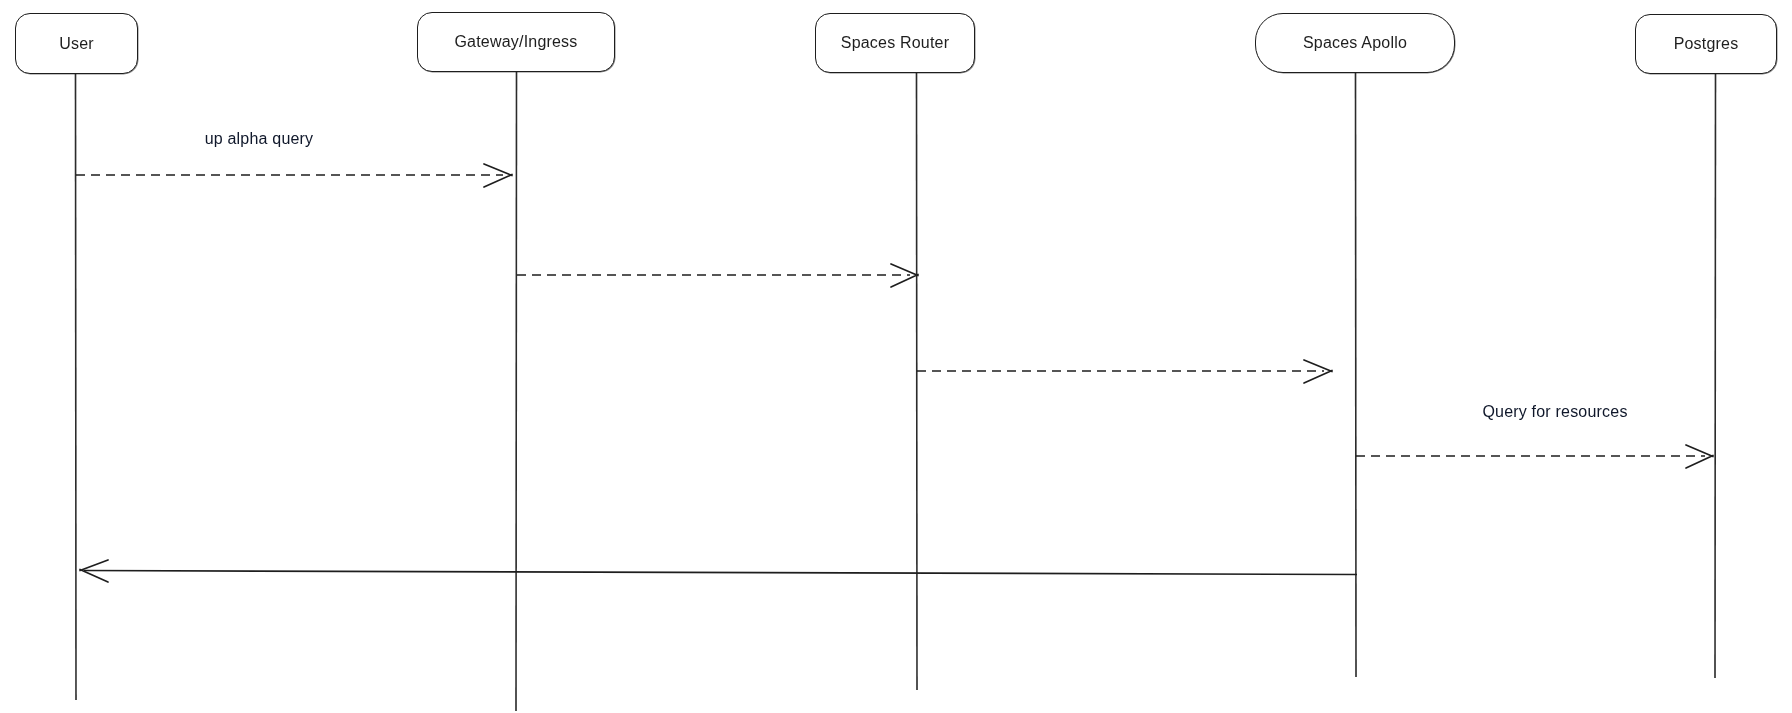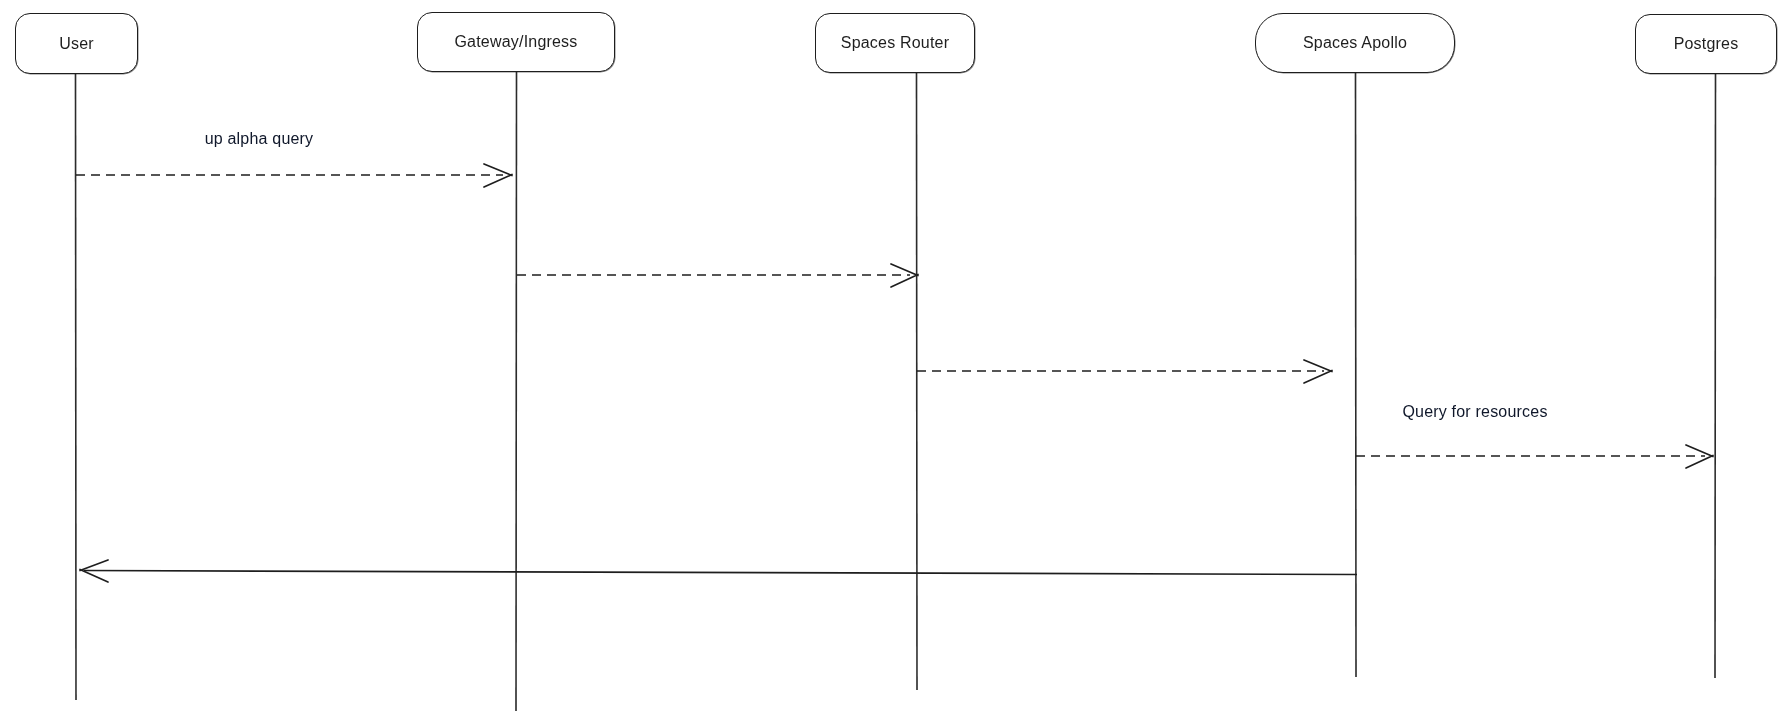--- a/index.html
+++ b/index.html
@@ -47,21 +47,21 @@
     z-index: 2;
   }
   
   #actor-user     { left: 15px;   top: 13px; width: 123px; height: 61px; }
   #actor-gateway  { left: 417px;  top: 12px; width: 198px; height: 60px; }
   #actor-router   { left: 815px;  top: 13px; width: 160px; height: 60px; }
   #actor-apollo   { left: 1255px; top: 13px; width: 200px; height: 60px; border-radius: 28px; }
   #actor-postgres { left: 1635px; top: 14px; width: 142px; height: 60px; }
 
   #label-msg-1 { left: 259px;  top: 130px; }
-  #label-msg-4 { left: 1475px; top: 403px; }
+  #label-msg-4 { left: 1555px; top: 403px; }
 
   .lifeline { stroke: #2b2b2b; stroke-width: 1.6; }
   .msg-line-dashed { stroke: #1e1e1e; stroke-width: 1.7; stroke-dasharray: 9 6; fill: none; }
   .msg-line-solid  { stroke: #1e1e1e; stroke-width: 1.7; fill: none; }
   .msg-head { stroke: #1e1e1e; stroke-width: 1.7; fill: none; stroke-linecap: round; }
 </style>
 </head>
 <body>
 
 <div id="canvas">

